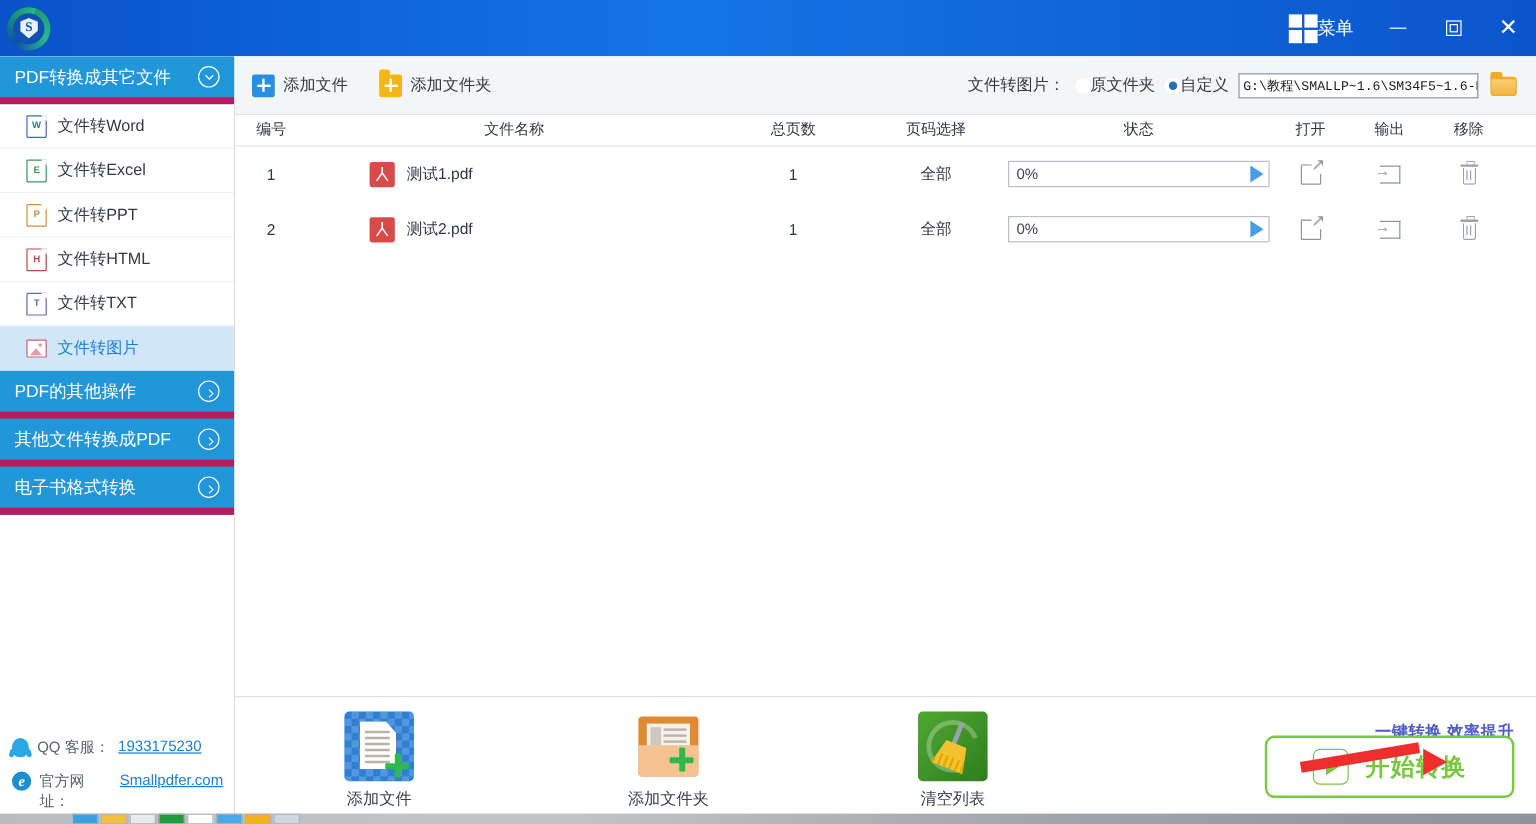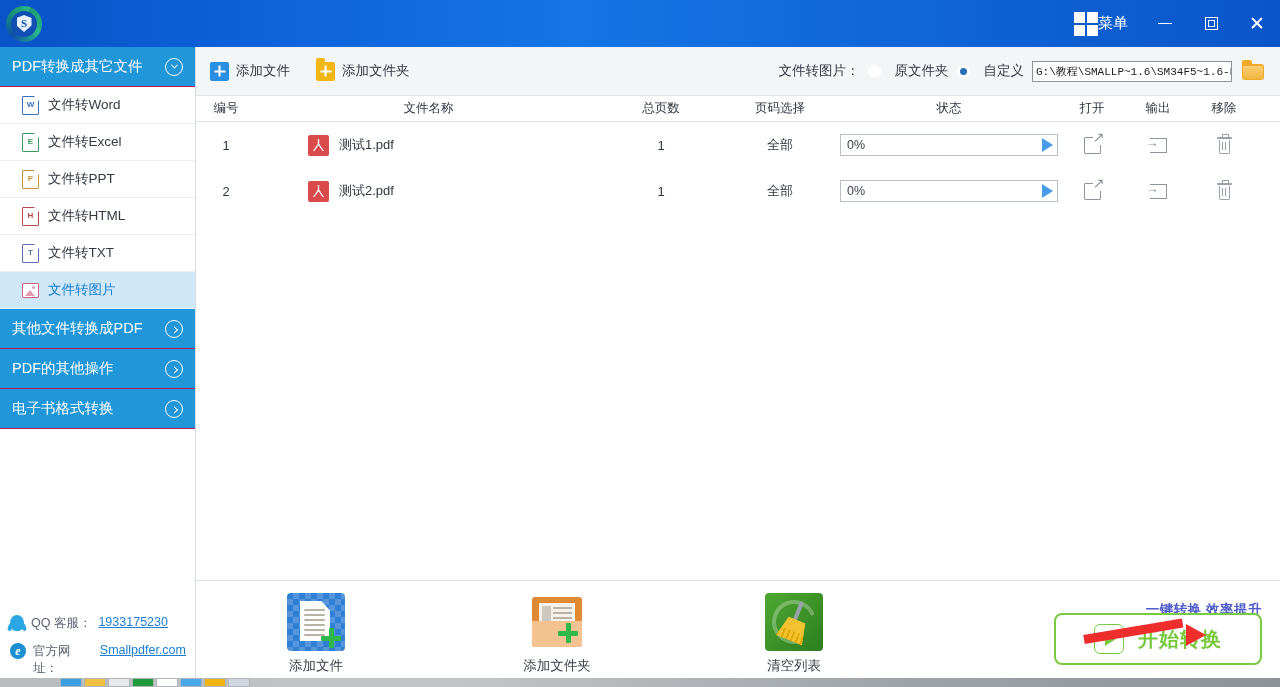--- a/index.html
+++ b/index.html
@@ -53,21 +53,21 @@
   .glyph-max::after { content:""; position:absolute; left:2px; top:2px; right:2px; bottom:2px; border:1px solid #fff; }
 
   
   .sidebar {
     position: absolute; left: 0; top: 47px; width: 196px; height: 640px;
     background: #ffffff; border-right: 1px solid #d8dde3;
   }
   .group-head {
     height: 40px; background: #2196d8; color: #ffffff; font-size: 14.5px;
     display: flex; align-items: center; padding: 0 12px; cursor: default;
-    border-bottom: 1px solid #be185d;
+    border-bottom: 6px solid #be185d;
   }
   .group-head .gh-label { flex: 1 1 auto; white-space: nowrap; }
   .chev {
     width: 18px; height: 18px; border: 1.3px solid #ffffff; border-radius: 50%;
     display: flex; align-items: center; justify-content: center; flex: 0 0 auto;
   }
   .chev i {
     display: block; width: 5px; height: 5px; border-right: 1.4px solid #fff; border-bottom: 1.4px solid #fff;
   }
   .chev.down i { transform: rotate(45deg) translate(-1px,-1px); }
@@ -121,21 +121,21 @@
   .plus-yellow { background: #f2b714; border-top-left-radius: 0; }
   .plus-yellow::before {
     content:""; position:absolute; left:0; top:-4px; width: 9px; height: 5px;
     background: #f2b714; border-radius: 2px 2px 0 0;
   }
   .plus-blue i, .plus-yellow i { position: absolute; left: 50%; top: 50%; transform: translate(-50%,-50%); display:block; width:11px; height:11px; }
   .plus-blue i::before, .plus-yellow i::before { content:""; position:absolute; left:0; top:4.5px; width:11px; height:2px; background:#fff; }
   .plus-blue i::after, .plus-yellow i::after { content:""; position:absolute; left:4.5px; top:0; width:2px; height:11px; background:#fff; }
 
   .out-dir { margin-left: auto; display: flex; align-items: center; gap: 8px; font-size: 13.5px; color: #333a44; }
-  .radio-wrap { display: flex; align-items: center; gap: 14px; cursor: default; }
+  .radio-wrap { display: flex; align-items: center; gap: 0; cursor: default; }
   .radio {
     width: 13px; height: 13px; border: 1.4px solid #7b8characters; border-radius: 50%;
     border-color: #8b939e; display:flex; align-items:center; justify-content:center; flex:0 0 auto; background:#fff;
   }
   .radio.checked { border-color: #2a6fb5; }
   .radio.checked::after { content:""; width: 7px; height: 7px; border-radius: 50%; background: #2a6fb5; }
   .path-box {
     width: 200px; height: 21px; border: 1px solid #8a929d; background: #ffffff;
     font-family: "Liberation Mono", "DejaVu Sans Mono", monospace; font-size: 11px; color: #1b1b1b;
     padding: 0 3px; display: flex; align-items: center; overflow: hidden; white-space: nowrap;
@@ -363,27 +363,27 @@
           <span>T</span>
         </span>
       <span>文件转TXT</span>
     </div>
     <div class="sub-item active">
       <span class="img-glyph"></span>
       <span>文件转图片</span>
     </div>
 
     <div class="group-head">
-      <span class="gh-label">其他文件转换成PDF</span>
+      <span class="gh-label">PDF的其他操作</span>
       <span class="chev right">
           <i></i>
         </span>
     </div>
     <div class="group-head">
-      <span class="gh-label">PDF的其他操作</span>
+      <span class="gh-label">其他文件转换成PDF</span>
       <span class="chev right">
           <i></i>
         </span>
     </div>
     <div class="group-head">
       <span class="gh-label">电子书格式转换</span>
       <span class="chev right">
           <i></i>
         </span>
     </div>

